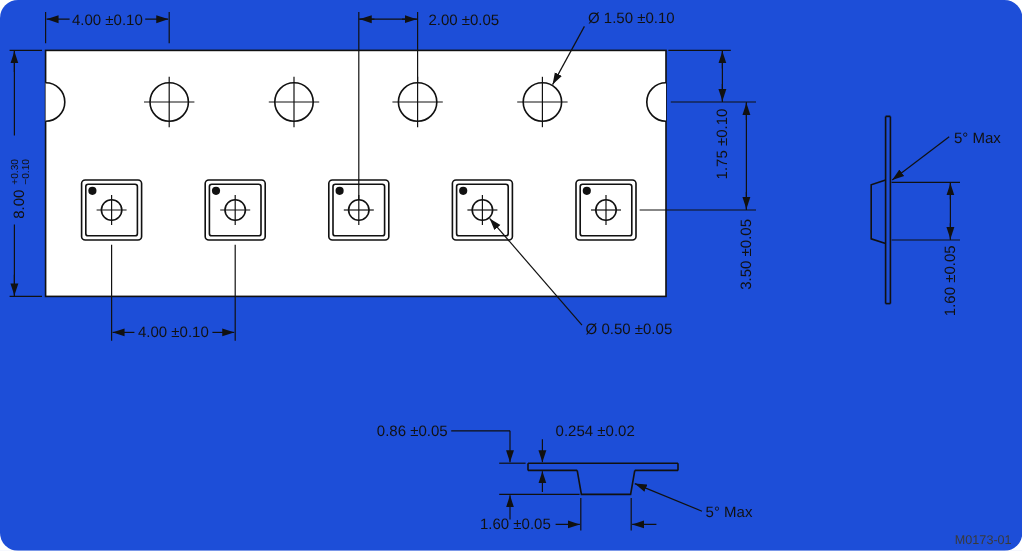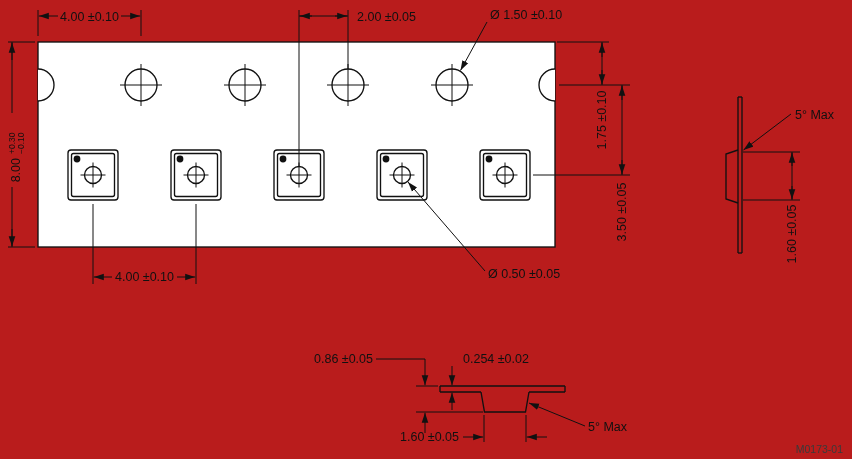--- a/index.html
+++ b/index.html
@@ -1,22 +1,23 @@
 <!DOCTYPE html>
 <html><head>
 <meta charset="utf-8">
 <style>
   html, body { margin: 0; padding: 0; background: #ffffff; }
   .stage {
     position: relative;
     width: 852px;
     height: 459px;
-    background: #b91c1c;
+    background: #1d4ed8;
     font-family: "Liberation Sans", "DejaVu Sans", sans-serif;
     overflow: hidden;
+    border-radius: 15px;
   }
   svg { display: block; }
   svg text {
     font-family: "Liberation Sans", "DejaVu Sans", sans-serif;
     font-size: 12.5px;
     fill: #111111;
   }
   .tolsmall { font-size: 8.5px; }
   .notetxt { font-size: 10.5px; fill: #3a3a3a; }
   .geom   { stroke: #111111; stroke-width: 1.35; fill: none; }

